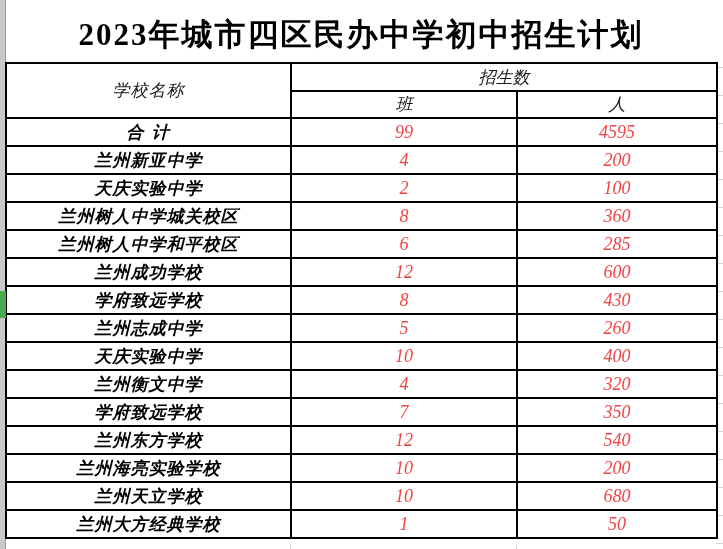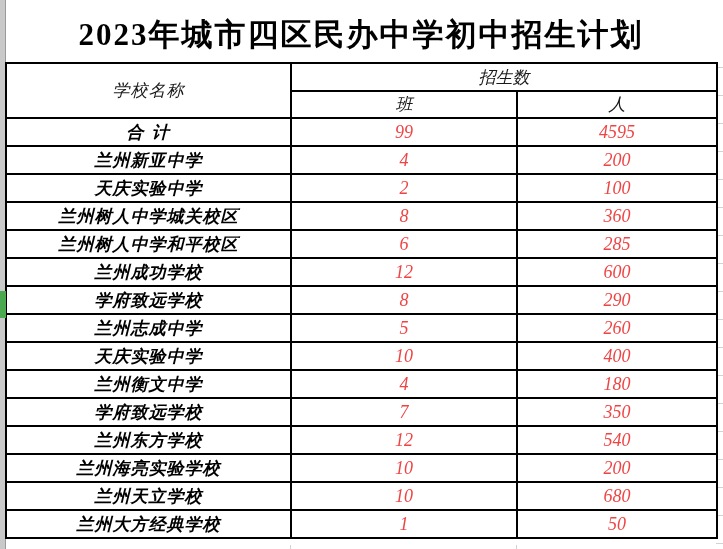--- a/index.html
+++ b/index.html
@@ -161,36 +161,36 @@
       <td class="num-cell">285</td>
     </tr>
         <tr>
       <td class="school-cell">兰州成功学校</td>
       <td class="num-cell">12</td>
       <td class="num-cell">600</td>
     </tr>
         <tr class="selected">
       <td class="school-cell">学府致远学校</td>
       <td class="num-cell">8</td>
-      <td class="num-cell">290</td>
+      <td class="num-cell">430</td>
     </tr>
         <tr>
       <td class="school-cell">兰州志成中学</td>
       <td class="num-cell">5</td>
       <td class="num-cell">260</td>
     </tr>
         <tr>
       <td class="school-cell">天庆实验中学</td>
       <td class="num-cell">10</td>
       <td class="num-cell">400</td>
     </tr>
         <tr>
       <td class="school-cell">兰州衡文中学</td>
       <td class="num-cell">4</td>
-      <td class="num-cell">180</td>
+      <td class="num-cell">320</td>
     </tr>
         <tr>
       <td class="school-cell">学府致远学校</td>
       <td class="num-cell">7</td>
       <td class="num-cell">350</td>
     </tr>
         <tr>
       <td class="school-cell">兰州东方学校</td>
       <td class="num-cell">12</td>
       <td class="num-cell">540</td>

